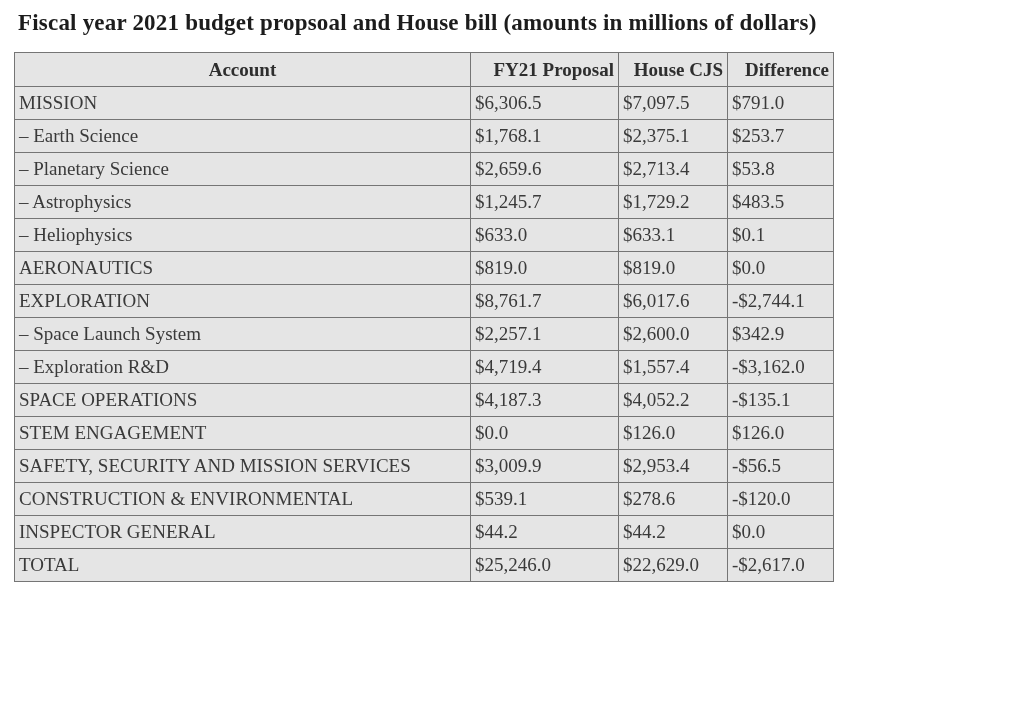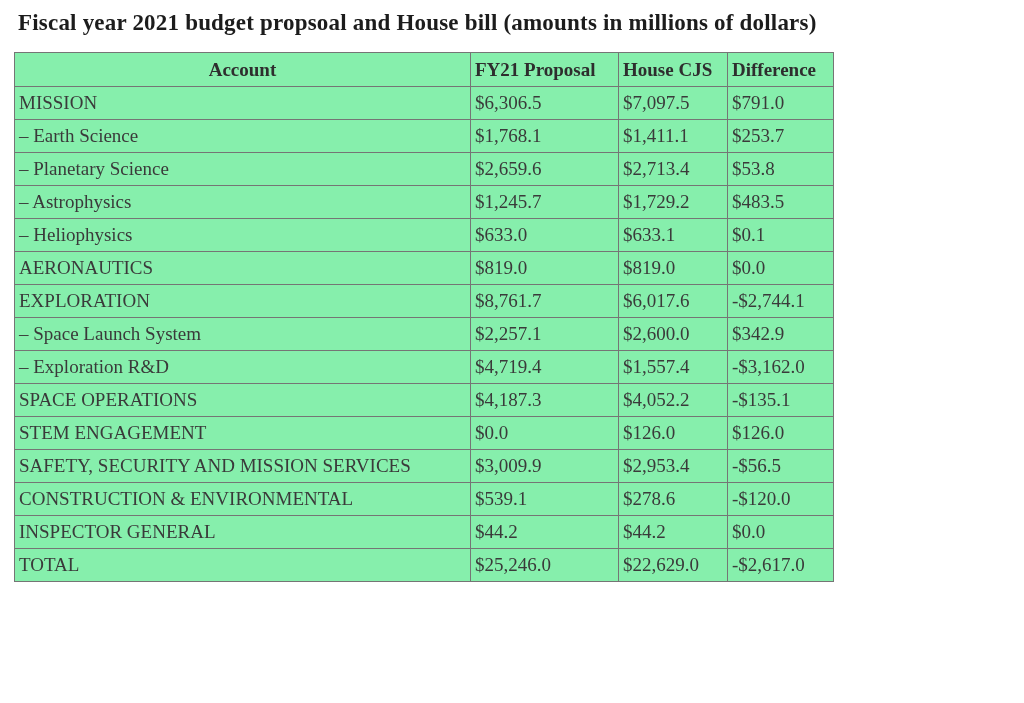--- a/index.html
+++ b/index.html
@@ -23,37 +23,37 @@
     font-weight: bold;
     color: #1c1c1c;
     letter-spacing: 0.2px;
     white-space: nowrap;
   }
   table.budget {
     border-collapse: collapse;
     table-layout: fixed;
     margin: 15px 0 0 14px;
     width: 819px;
-    background: #86efac;
+    background: #e5e5e5;
   }
   table.budget th,
   table.budget td {
     border: 1px solid #757575;
     font-size: 19px;
     color: #3a3a3a;
     padding: 0 4px;
     height: 32px;
     vertical-align: middle;
     white-space: nowrap;
     overflow: hidden;
   }
   table.budget th {
     font-weight: bold;
     color: #2e2e2e;
-    text-align: left;
+    text-align: right;
     height: 33px;
   }
   table.budget th.acct-h {
     text-align: center;
   }
   col.c-account { width: 456px; }
   col.c-fy21    { width: 148px; }
   col.c-house   { width: 109px; }
   col.c-diff    { width: 106px; }
 </style>
@@ -81,21 +81,21 @@
     <tbody>
         <tr>
           <td>MISSION</td>
           <td>$6,306.5</td>
           <td>$7,097.5</td>
           <td>$791.0</td>
         </tr>
         <tr>
           <td>– Earth Science</td>
           <td>$1,768.1</td>
-          <td>$1,411.1</td>
+          <td>$2,375.1</td>
           <td>$253.7</td>
         </tr>
         <tr>
           <td>– Planetary Science</td>
           <td>$2,659.6</td>
           <td>$2,713.4</td>
           <td>$53.8</td>
         </tr>
         <tr>
           <td>– Astrophysics</td>

